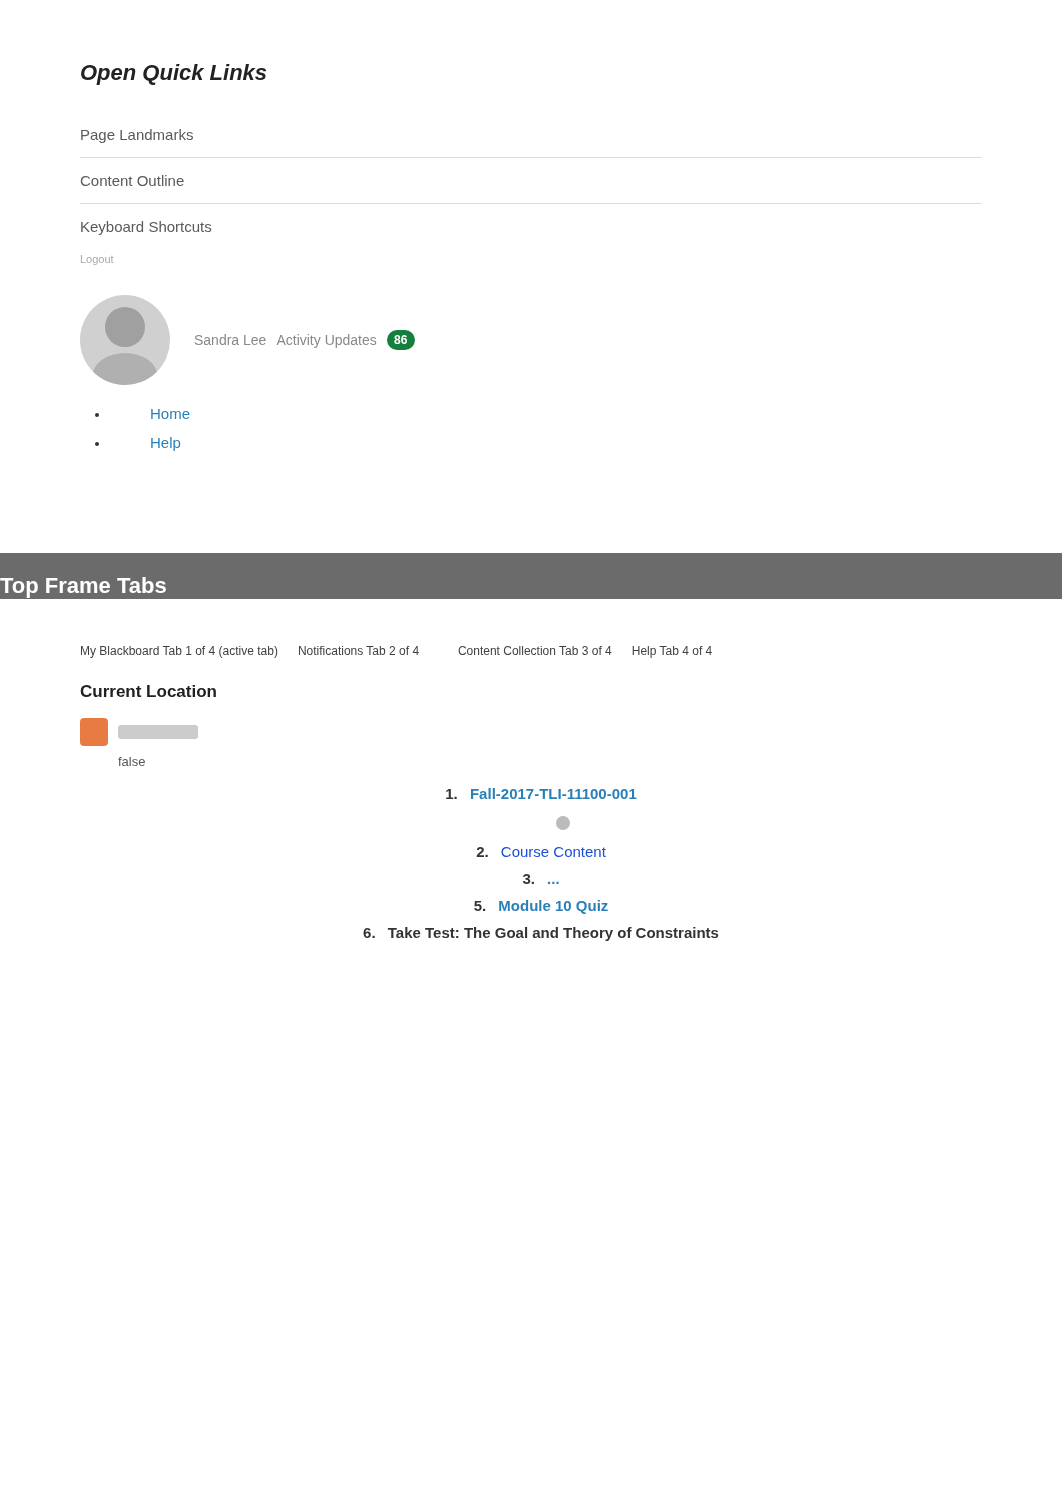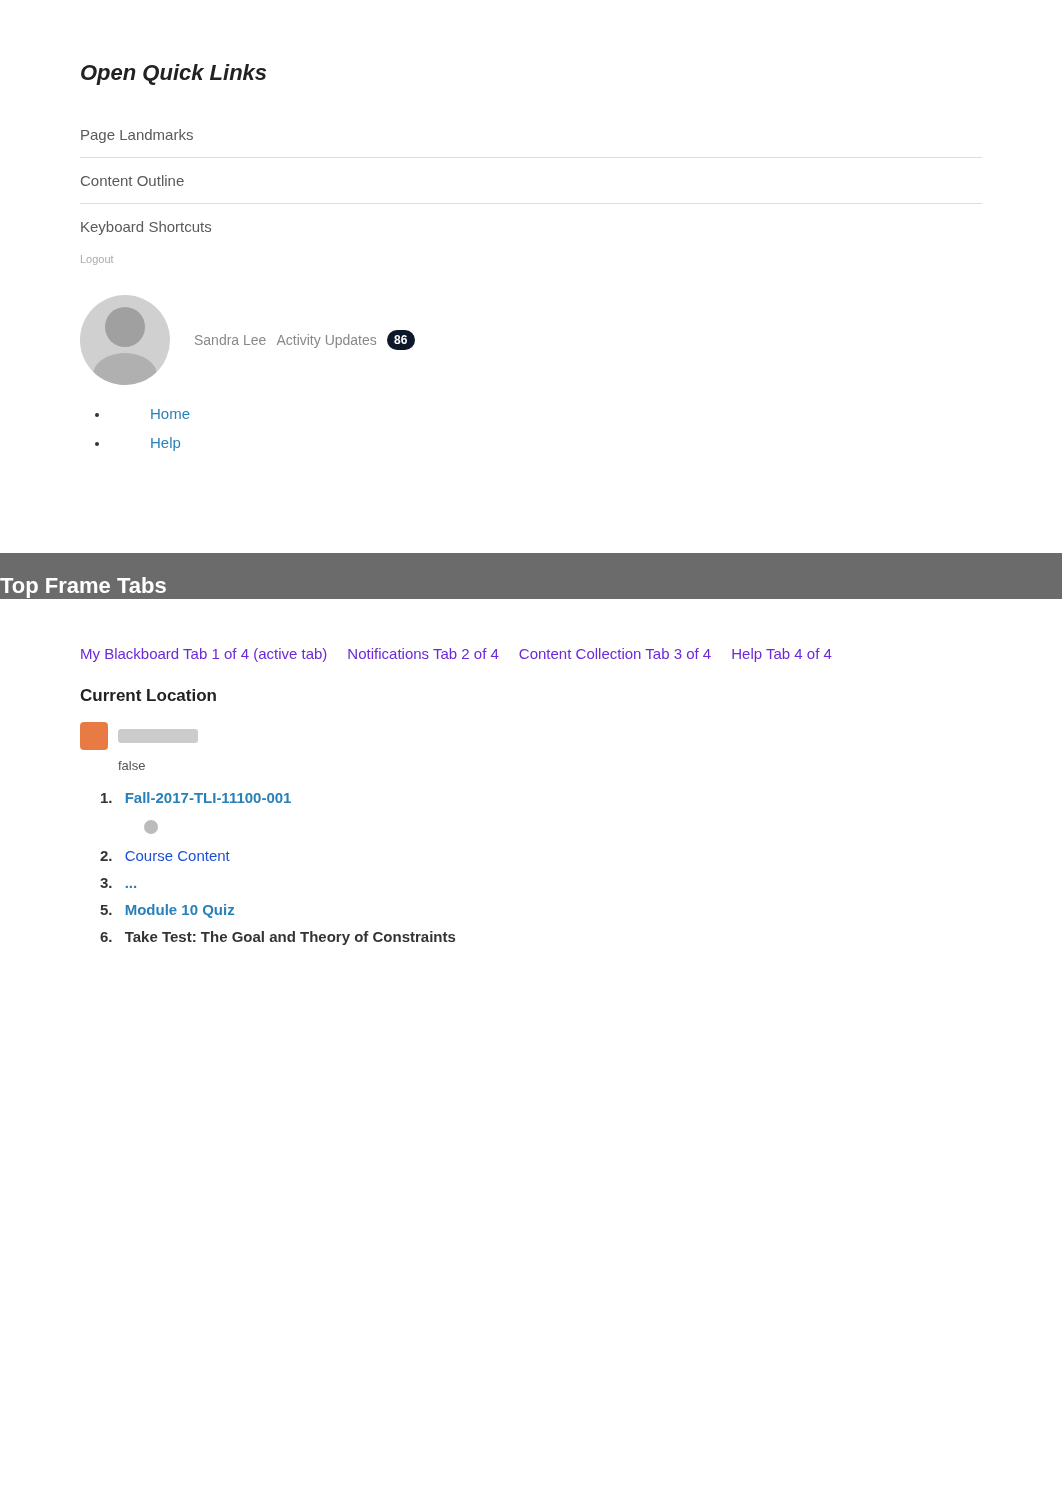--- a/index.html
+++ b/index.html
@@ -85,21 +85,21 @@
       align-items: center;
       gap: 10px;
     }
 
     .user-name {
       color: #888;
       font-size: 14px;
     }
 
     .activity-badge {
-      background: #0f172a;
+      background: #15803d;
       color: white;
       font-size: 12px;
       font-weight: bold;
       padding: 3px 7px;
       border-radius: 10px;
       min-width: 28px;
       text-align: center;
     }
 
     .nav-list {
@@ -132,22 +132,22 @@
     }
 
     .tabs-row {
       display: flex;
       gap: 0;
       background: #fff;
       padding: 14px 0 6px 0;
     }
 
     .tab-item {
-      color: #6d28d9;
-      font-size: 15px;
+      color: #404040;
+      font-size: 12px;
       text-decoration: none;
       cursor: pointer;
       min-width: 160px;
       padding: 0 20px 0 0;
       line-height: 1.4;
     }
 
     .current-location-section {
       margin-top: 16px;
     }
@@ -284,21 +284,21 @@
   <div class="current-location-section">
     <h3 class="current-location-title">Current Location</h3>
 
     <div class="location-header">
       <div class="location-icon"></div>
       <div class="location-blurred"></div>
     </div>
 
     <div class="false-label">false</div>
 
-    <ol class="breadcrumb-list" style="list-style: none; padding-left: 20px;">
+    <ol class="breadcrumb-list" style="list-style: none; padding-left: 20px; text-align: center;">
       <li>
         <span style="margin-right:8px; font-weight:bold; color:#333;">1.</span>
         <a style="color:#2980b9; font-weight:bold; text-decoration:none;">Fall-2017-TLI-11100-001</a>
       </li>
       <li style="margin: 4px 0 8px 24px;">
         <span class="small-circle"></span>
       </li>
       <li>
         <span style="margin-right:8px; font-weight:bold; color:#333;">2.</span>
         <a style="color:#1d4ed8; font-weight:normal; text-decoration:none;">Course Content</a>

